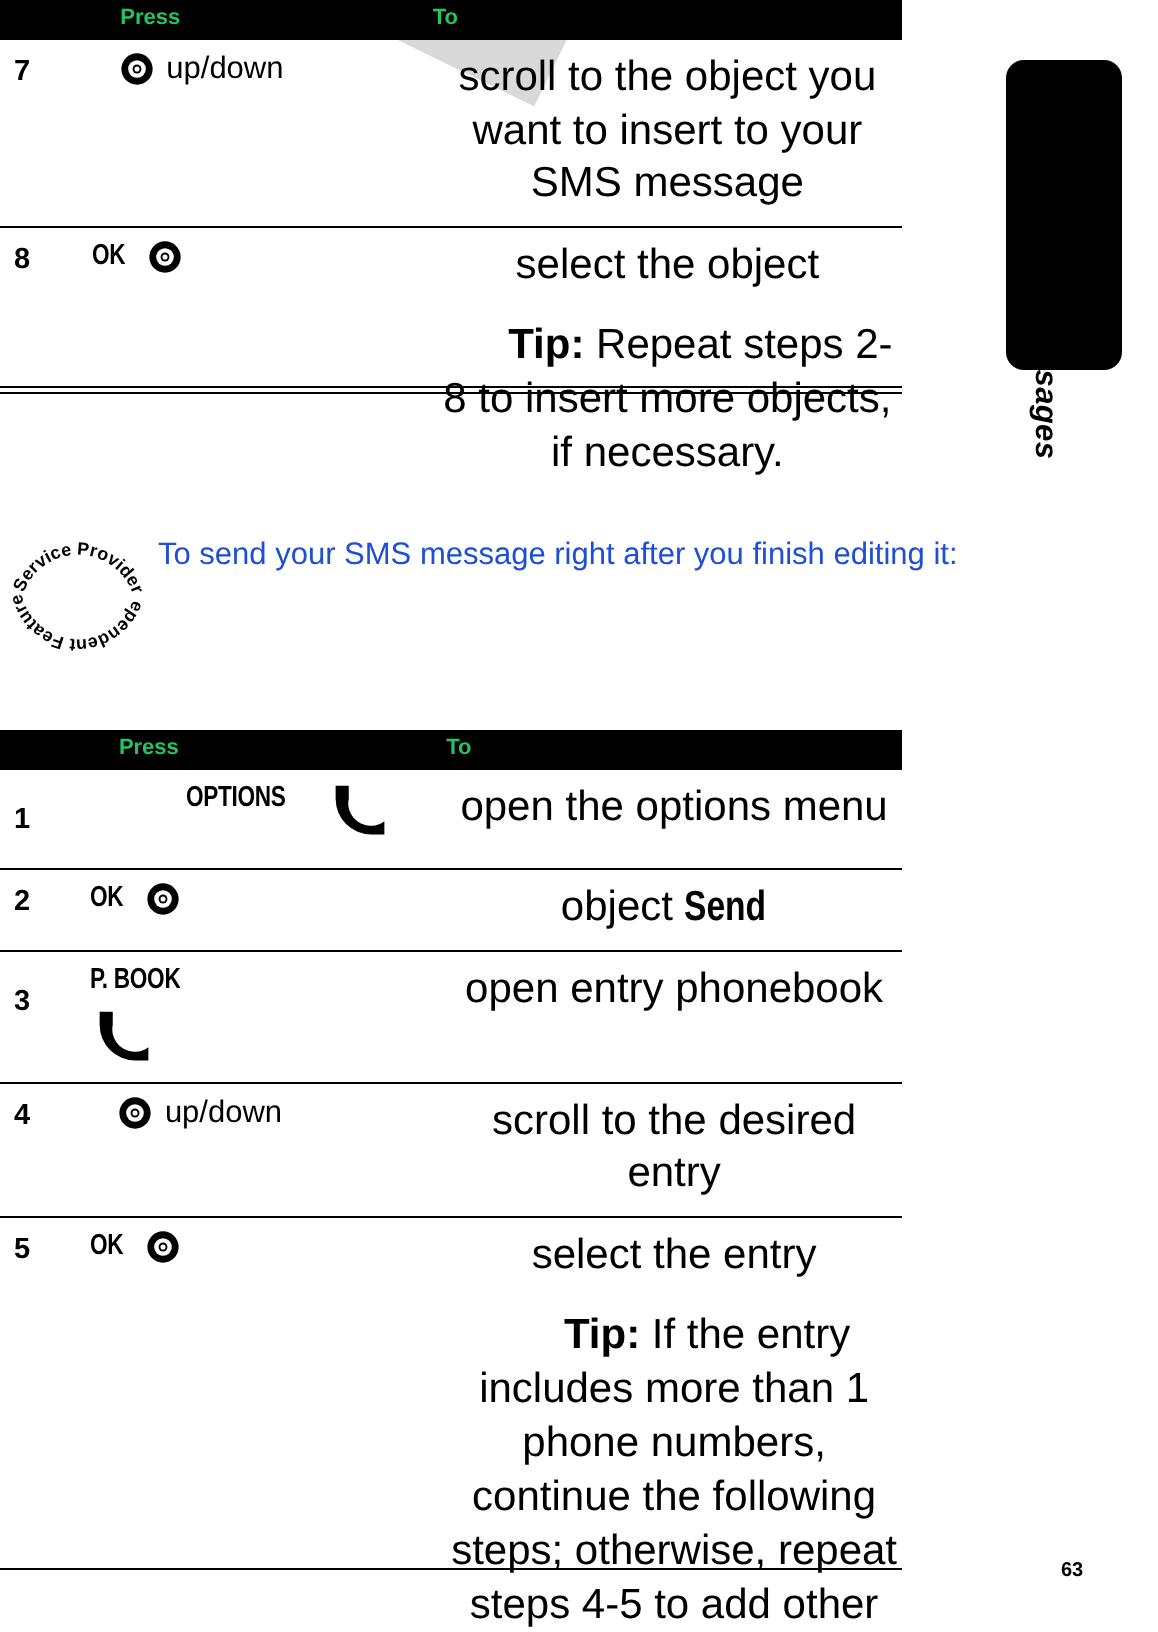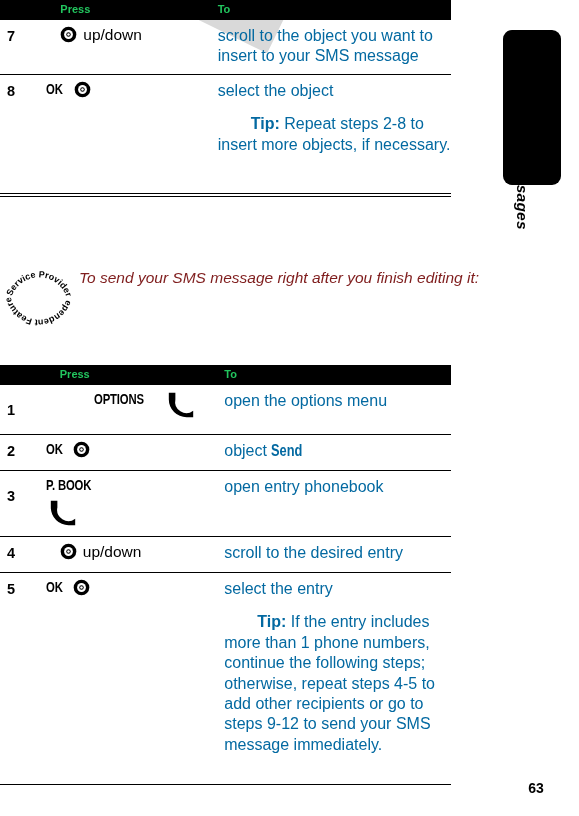--- a/index.html
+++ b/index.html
@@ -81,21 +81,21 @@
     transform: rotate(90deg);
     transform-origin: 50% 50%;
     white-space: nowrap;
   }
   .page-number {
     position: absolute;
     left: 0;
     top: 780px;
     width: 86px;
     text-align: center;
-    font-size: 14px;
+    font-size: 10px;
     font-weight: bold;
     color: #000;
   }
 
   
   .ptable {
     position: absolute;
     left: 0;
     width: 451px;
     border-collapse: collapse;
@@ -133,23 +133,24 @@
     color: #000;
     padding-left: 7px !important;
     padding-top: 8px !important;
   }
   .cell-press {
     padding-left: 22px !important;
     color: #000;
   }
   .cell-to {
     padding-left: 7px !important;
-    font-size: 16px;
+    font-size: 21px;
     line-height: 1.28;
-    color: #0369a1;
+    color: #000000;
+    text-align: center;
   }
   .cell-to p { margin: 0 0 0 0; }
   .cell-to p + p { margin-top: 13px; }
 
   
   .press-line {
     display: flex;
     align-items: flex-start;
     gap: 6px;
     min-height: 22px;
@@ -201,22 +202,21 @@
     letter-spacing: -0.1px;
   }
 
   
   .intro-text {
     position: absolute;
     left: 79px;
     width: 410px;
     font-size: 15.5px;
     line-height: 1.32;
-    color: #7f1d1d;
-    font-style: italic;
+    color: #1d4ed8;
   }
   .badge {
     position: absolute;
     left: 2px;
     top: 258px;
     width: 74px;
     height: 74px;
   }
 
   .dblrule {

